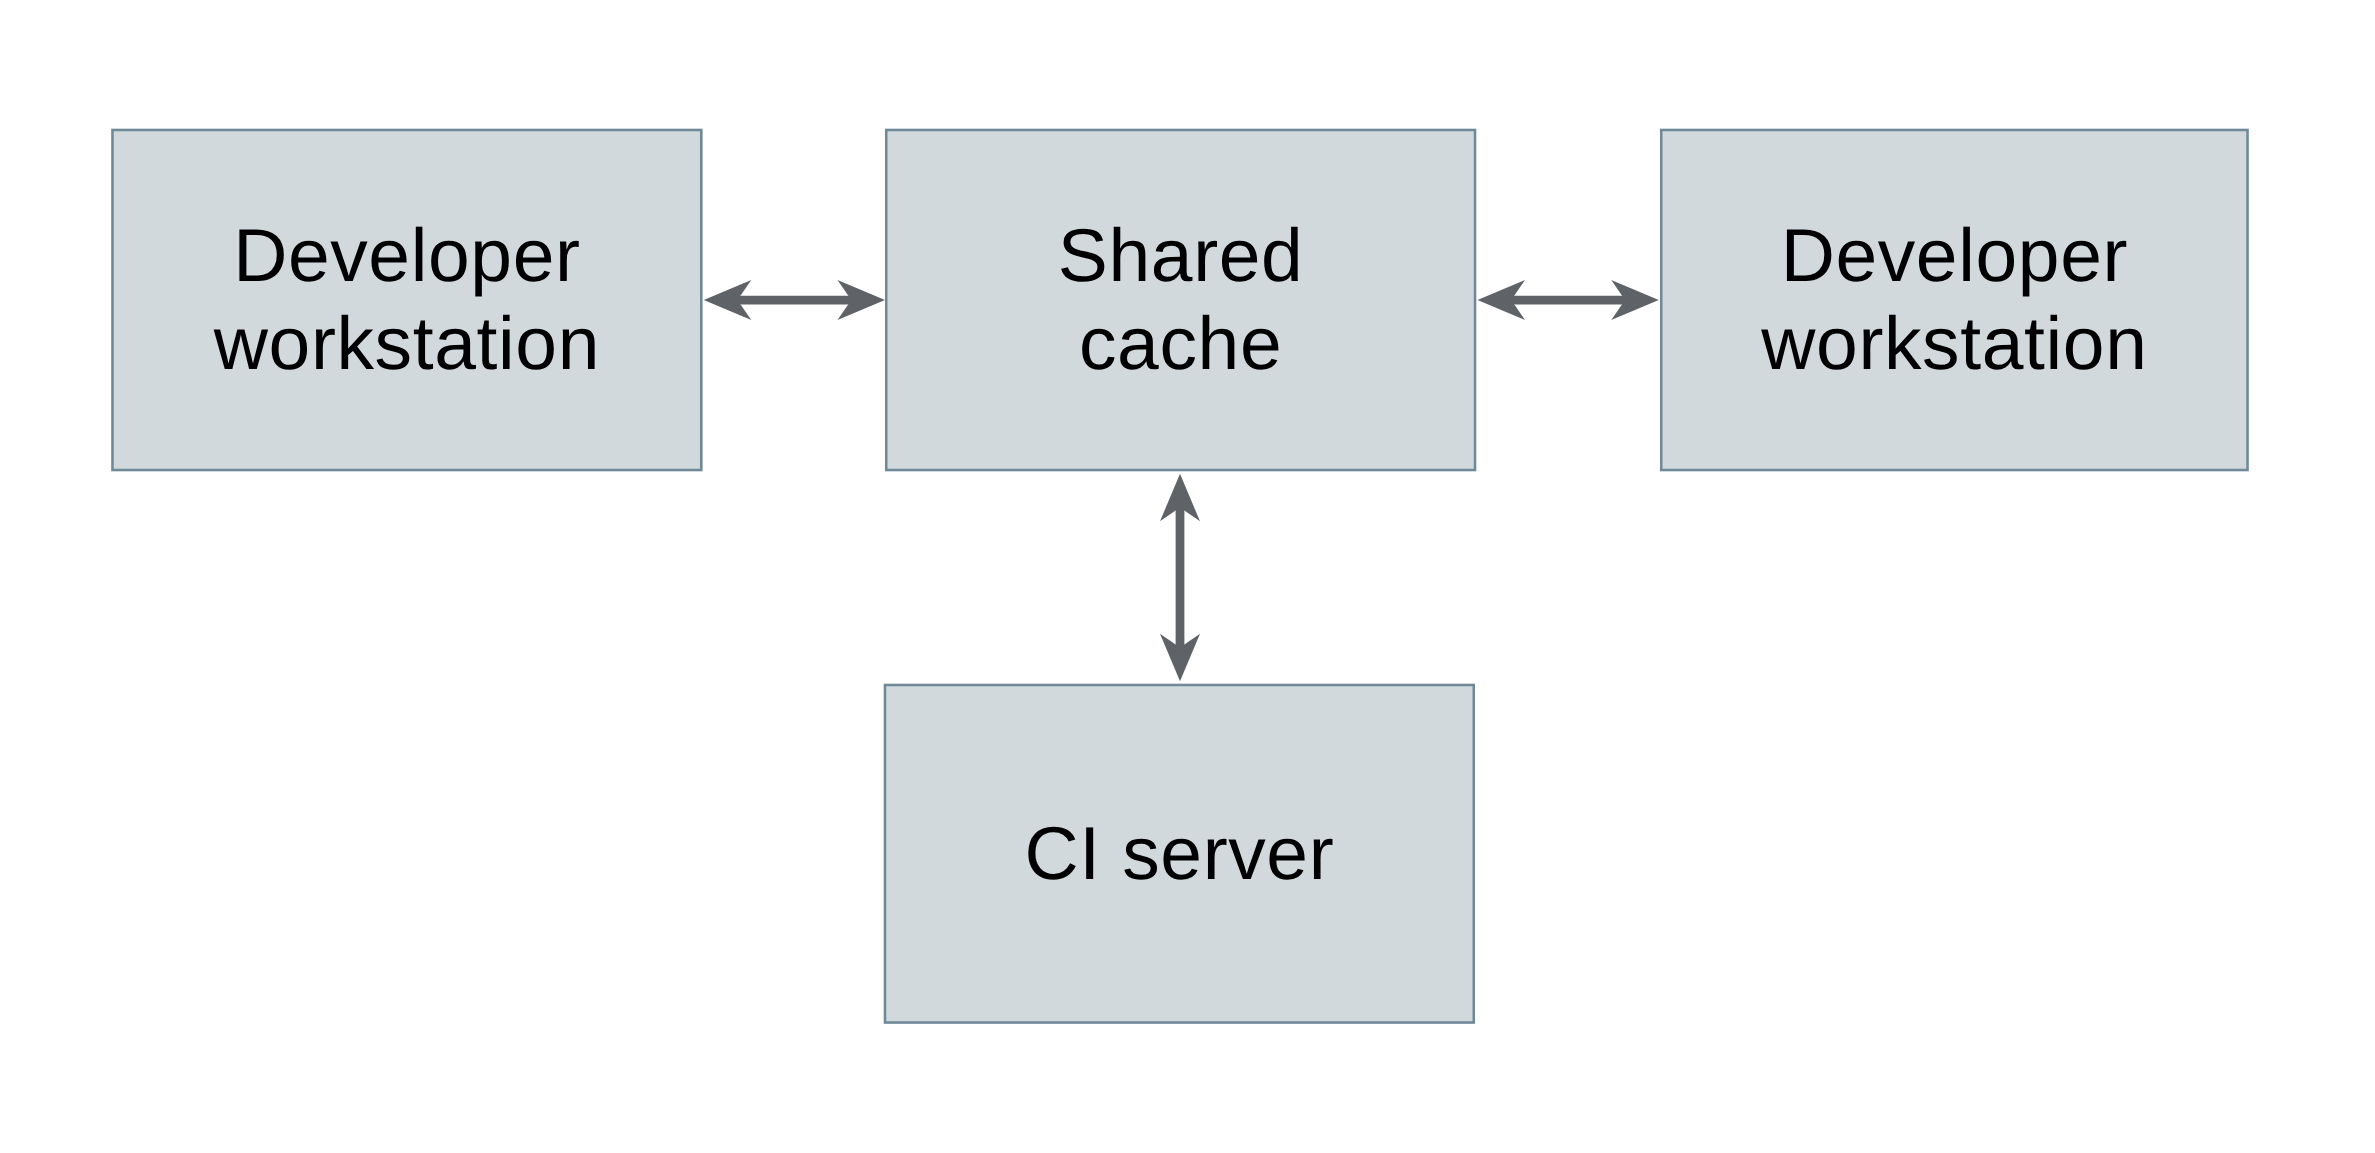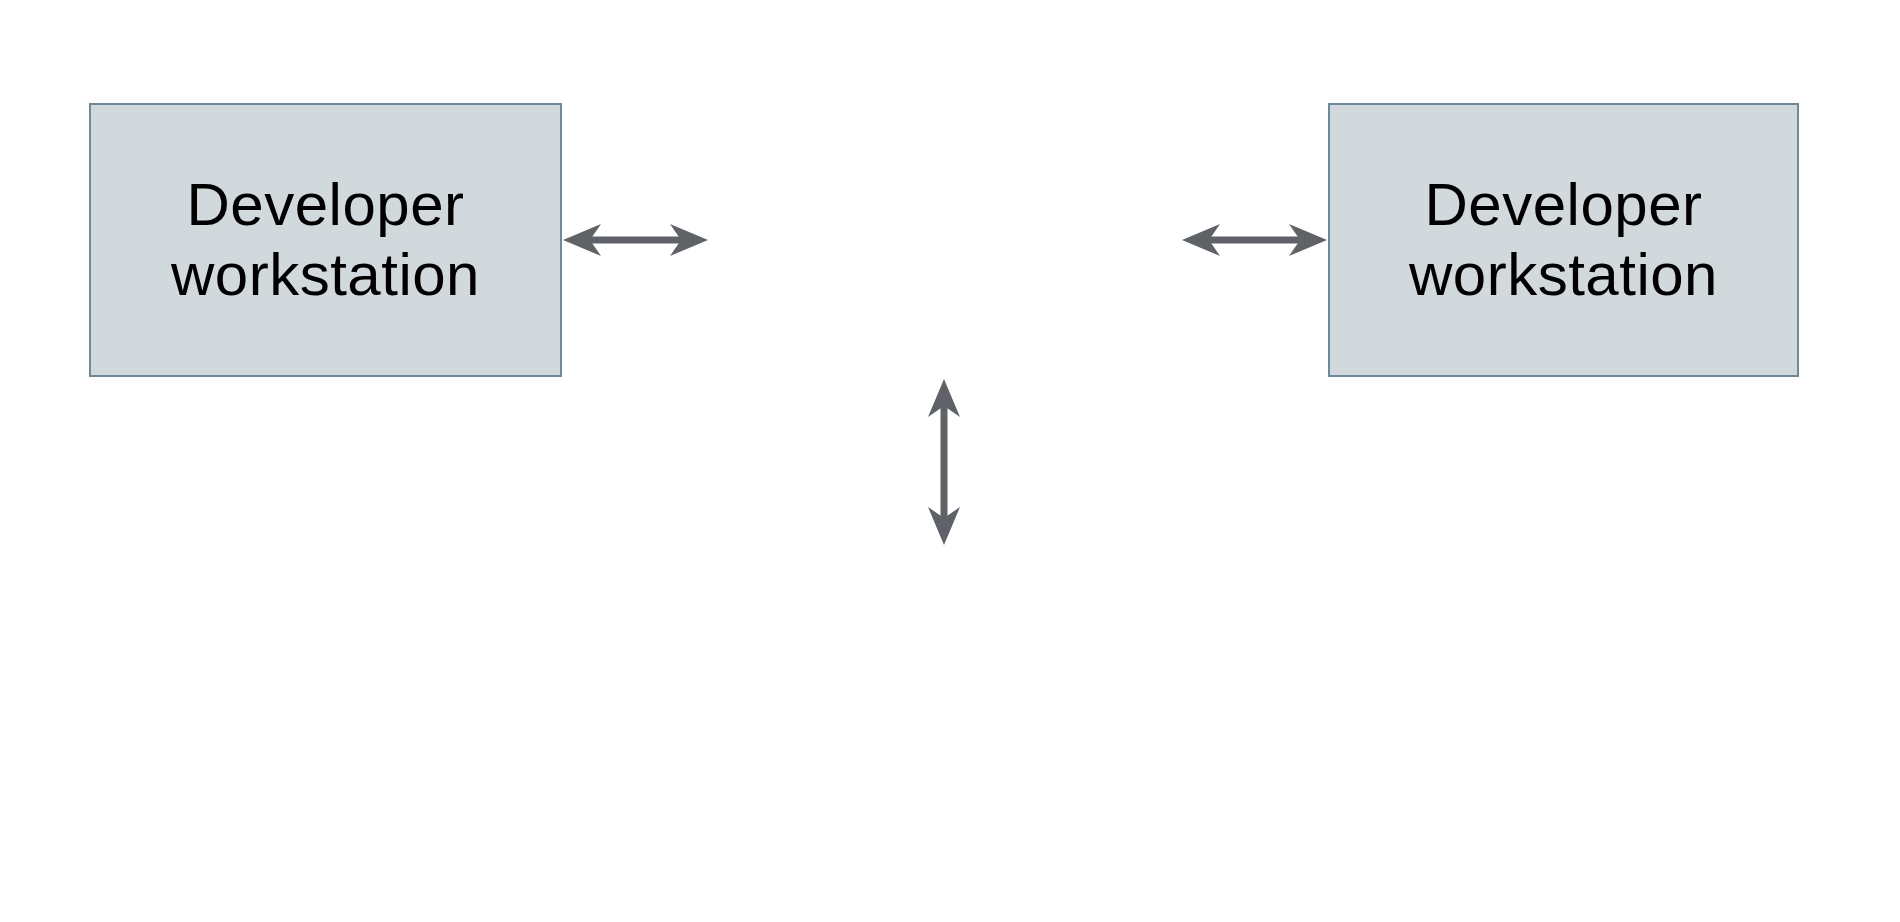--- a/index.html
+++ b/index.html
@@ -56,26 +56,33 @@
 </head>
 <body>
 
 <div class="canvas" id="canvas" style="--background: #ffffff; --node-fill: #d2d9dd; --node-border: #6e8998; --arrow-color: #5f6368; --text-color: #000000;">
 
   <div class="node node-dev-left">
     <span class="node-label">Developer
 workstation</span>
   </div>
 
+  <div class="node node-cache">
+    <span class="node-label">Shared
+cache</span>
+  </div>
 
   <div class="node node-dev-right">
     <span class="node-label">Developer
 workstation</span>
   </div>
 
+  <div class="node node-ci">
+    <span class="node-label">CI server</span>
+  </div>
 
   <svg class="edges-overlay" viewBox="0 0 1900 922" xmlns="http://www.w3.org/2000/svg">
 
     <g>
       <line class="edge-shaft" x1="589" y1="240" x2="682" y2="240"></line>
       <path class="edge-head" d="M563,240 L601,224 L590,240 L601,256 Z"></path>
       <path class="edge-head" d="M708,240 L670,224 L681,240 L670,256 Z"></path>
     </g>
 
     <g>

